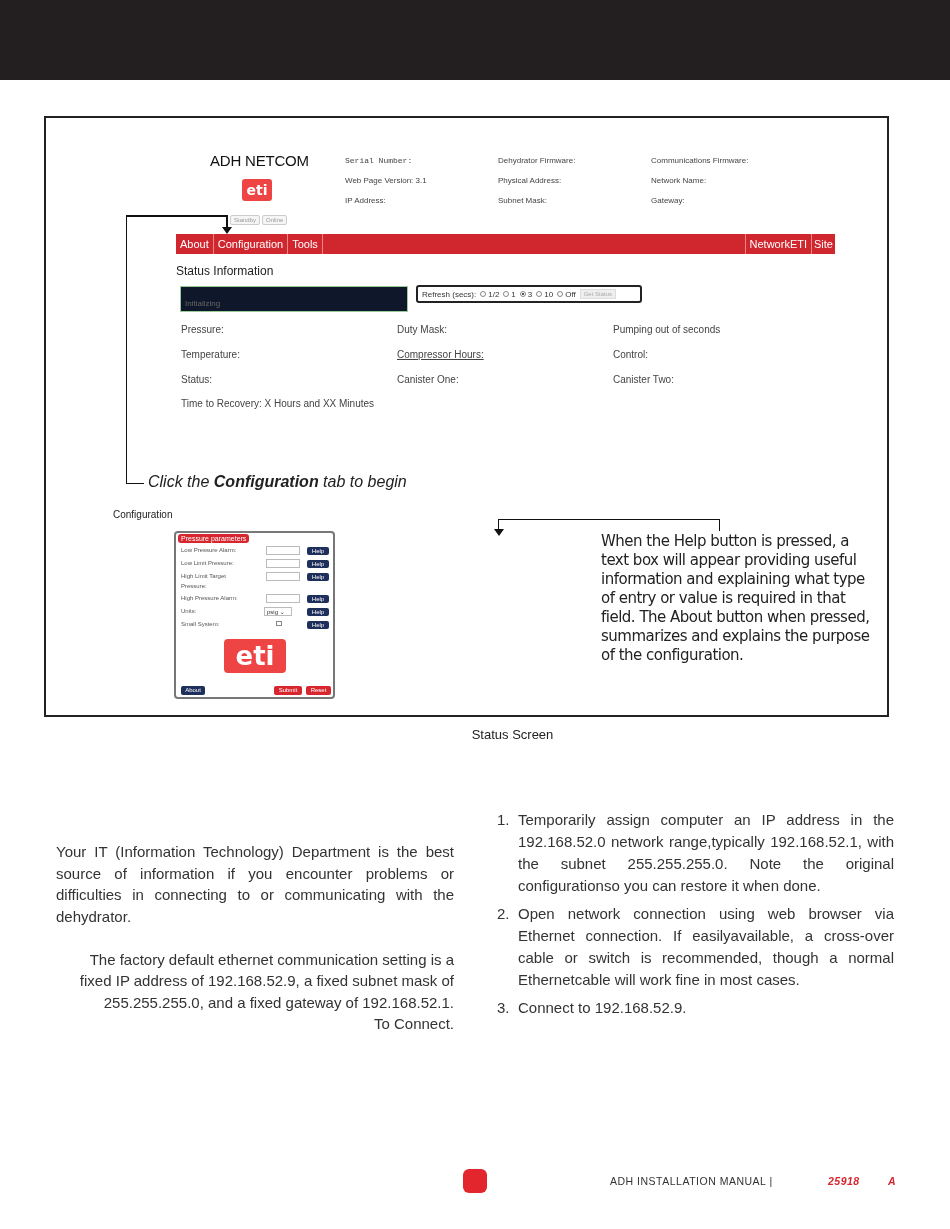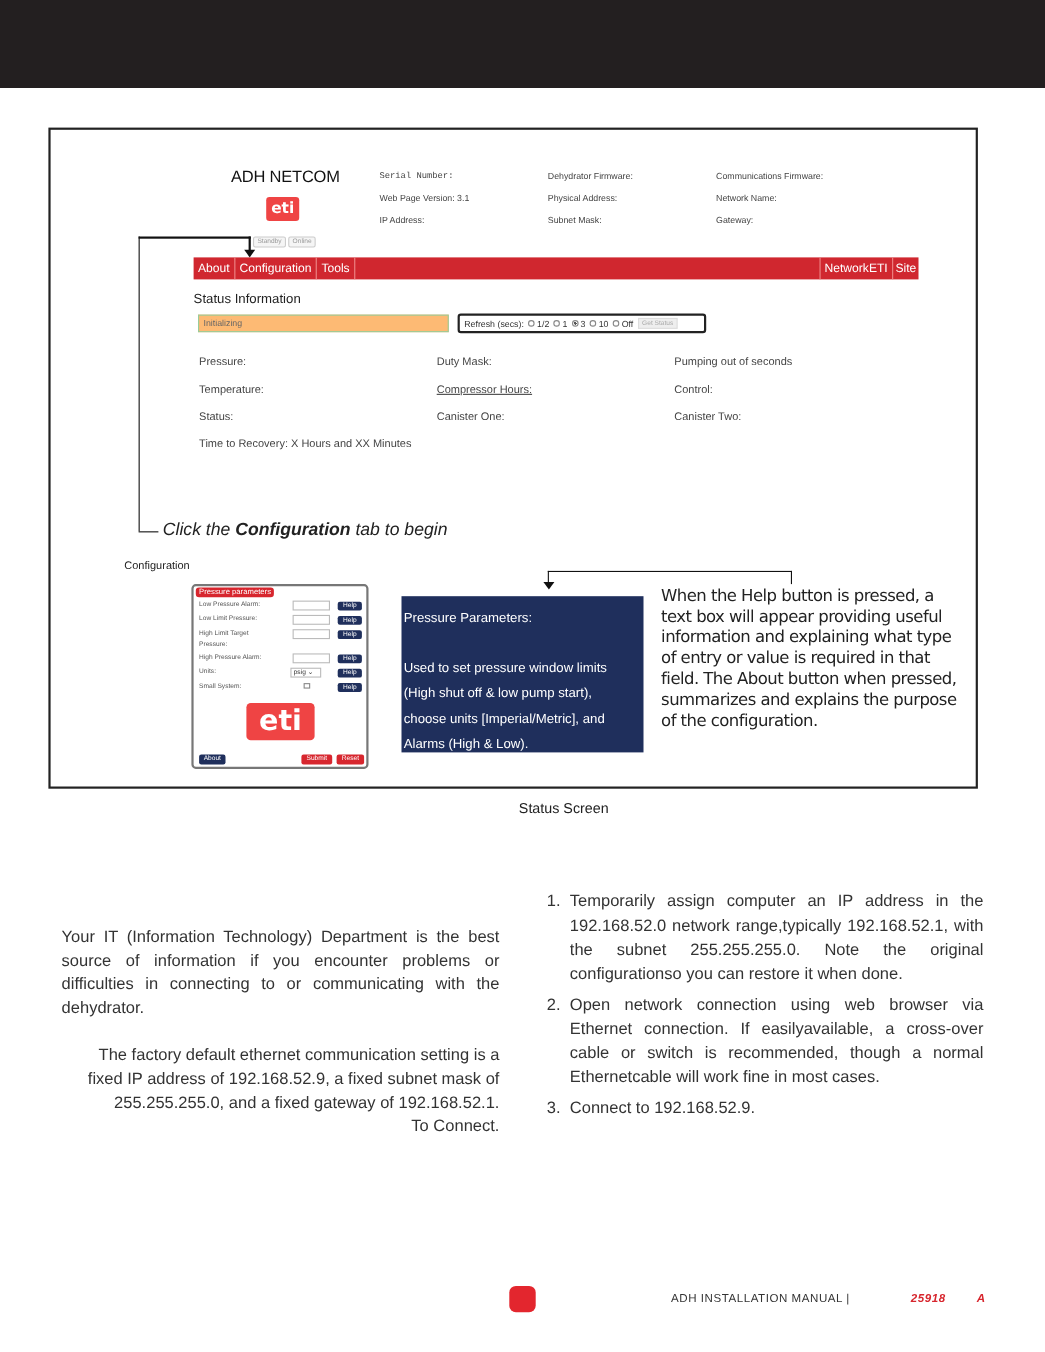--- a/index.html
+++ b/index.html
@@ -15,21 +15,21 @@
 
   .info { font-size: 8px; color: #444; }
   .pill { font-size: 6px; color: #999; border: 1px solid #ccc; background: #f5f5f5; padding: 1px 3px; border-radius: 2px; }
 
   .navbar { left: 130px; top: 116px; width: 659px; height: 20px; background: #d0272f; display: flex; align-items: center; }
   .nav-item { color: #fff; font-size: 11px; padding: 0 4px; height: 20px; line-height: 20px; border-right: 1px solid #e88; }
   .nav-right { margin-left: auto; display: flex; }
   .nav-right .nav-item { border-right: none; border-left: 1px solid #e88; }
 
   .section-title { left: 130px; top: 146px; font-size: 12px; color: #222; }
-  .status-field { left: 134px; top: 168px; width: 228px; height: 16px; background: #fdba74; border: 1px solid #9c9; font-size: 8px; color: #666; padding: 2px 4px; }
+  .status-field { left: 134px; top: 168px; width: 228px; height: 16px; background: #0f172a; border: 1px solid #9c9; font-size: 8px; color: #666; padding: 12px 4px; }
   .refresh-box { left: 370px; top: 167px; width: 226px; height: 18px; border: 2px solid #222; border-radius: 3px; font-size: 8px; color: #333; display: flex; align-items: center; padding: 0 4px; gap: 4px; white-space: nowrap; }
   .radio { width: 6px; height: 6px; border: 1px solid #888; border-radius: 50%; display: inline-block; margin-right: 2px; vertical-align: middle; }
   .radio.on { background: radial-gradient(#555 40%, #fff 45%); }
   .get-status { font-size: 6px; color: #aaa; background: #eee; border: 1px solid #ddd; padding: 1px 3px; }
 
   .field { font-size: 10px; color: #444; }
 
   .callout-line { border-color: #111; border-style: solid; }
   .instruction { left: 102px; top: 355px; font-size: 16px; color: #222; font-style: italic; }
   .instruction b { font-weight: bold; }
@@ -169,27 +169,20 @@
       </div>
 
     <div class="about-btn">About</div>
     <div class="submit-btn">Submit</div>
     <div class="reset-btn">Reset</div>
   </div>
 
   <div class="abs callout-line" style="left:452px; top:401px; width:222px; height:12px; border-width:1.5px 1.5px 0 1.5px;"></div>
   <div class="abs" style="left:448px; top:411px; width:0; height:0; border-left:5px solid transparent; border-right:5px solid transparent; border-top:7px solid #111;"></div>
 
-  <div class="abs help-popup">
-    <div class="ttl">Pressure Parameters:</div>
-    <div>Used to set pressure window limits</div>
-    <div>(High shut off &amp; low pump start),</div>
-    <div>choose units [Imperial/Metric], and</div>
-    <div>Alarms (High &amp; Low).</div>
-  </div>
 
   <div class="abs help-note">When the Help button is pressed, a text box will appear providing useful information and explaining what type of entry or value is required in that field. The About button when pressed, summarizes and explains the purpose of the configuration.</div>
 </div>
 
 <div class="caption">Status Screen</div>
 
 <div class="col-left">
   <p>Your IT (Information Technology) Department is the best source of information if you encounter problems or difficulties in connecting to or communicating with the dehydrator.</p>
   <p class="tight">The factory default ethernet communication setting is a fixed IP address of 192.168.52.9, a fixed subnet mask of 255.255.255.0, and a fixed gateway of 192.168.52.1.</p>
   <p class="tight">To Connect.</p>

